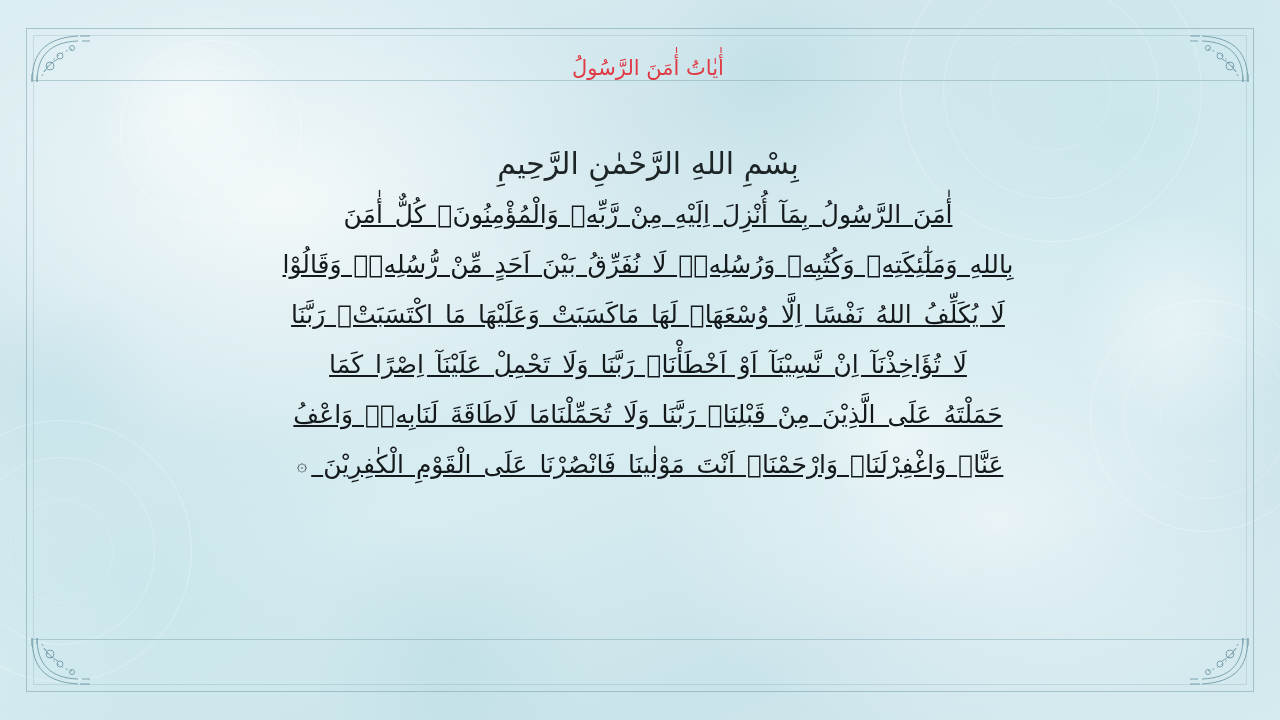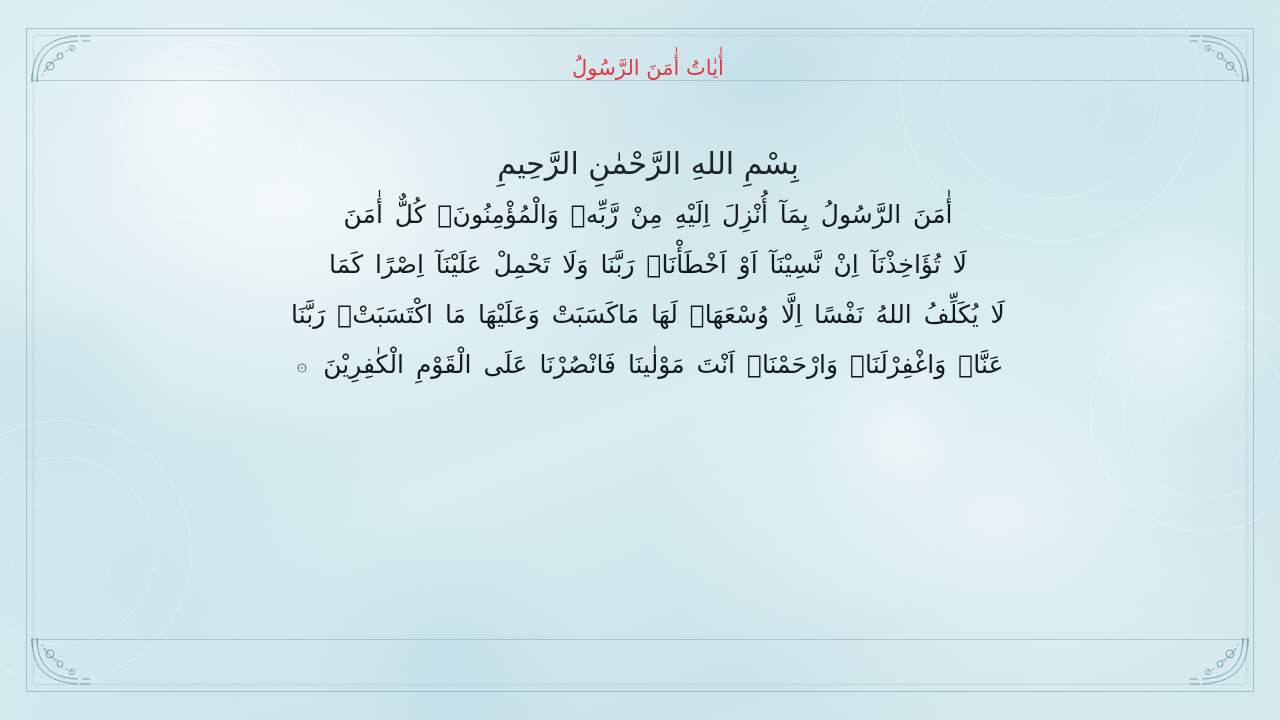--- a/index.html
+++ b/index.html
@@ -152,20 +152,21 @@
     font-size: 25px;
     line-height: 2.0;
     color: #14191b;
     text-align: center;
     word-spacing: 4px;
   }
 
   .ayah-line {
     display: block;
     white-space: nowrap;
+    text-decoration: underline;
   }
 
   .ayah-mark {
     display: inline-block;
     color: #2a3336;
     font-size: 18px;
     transform: translateY(-2px);
     margin: 0 4px;
   }
 </style>
@@ -241,22 +242,24 @@
   </div>
 
   <div class="content">
 
     <div class="title">أٰيٰاتُ أٰمَنَ الرَّسُولُ</div>
 
     <div class="basmala">بِسْمِ اللهِ الرَّحْمٰنِ الرَّحِيمِ</div>
 
     <div class="ayat">
       <span class="ayah-line">أٰمَنَ الرَّسُولُ بِمَآ أُنْزِلَ اِلَيْهِ مِنْ رَّبِّهٖ وَالْمُؤْمِنُونَۚ كُلٌّ أٰمَنَ</span>
+      <span class="ayah-line">بِاللهِ وَمَلٰٓئِكَتِهٖ وَكُتُبِهٖ وَرُسُلِهٖۗ لَا نُفَرِّقُ بَيْنَ اَحَدٍ مِّنْ رُّسُلِهٖۚ وَقَالُوْا</span>
+      <span class="ayah-line">لَا يُكَلِّفُ اللهُ نَفْسًا اِلَّا وُسْعَهَاۗ لَهَا مَاكَسَبَتْ وَعَلَيْهَا مَا اكْتَسَبَتْۗ رَبَّنَا</span>
       <span class="ayah-line">لَا تُؤَاخِذْنَآ اِنْ نَّسِيْنَآ اَوْ اَخْطَأْنَاۚ رَبَّنَا وَلَا تَحْمِلْ عَلَيْنَآ اِصْرًا كَمَا</span>
-      <span class="ayah-line">لَا يُكَلِّفُ اللهُ نَفْسًا اِلَّا وُسْعَهَاۗ لَهَا مَاكَسَبَتْ وَعَلَيْهَا مَا اكْتَسَبَتْۗ رَبَّنَا</span>
+      <span class="ayah-line">حَمَلْتَهُ عَلَى الَّذِيْنَ مِنْ قَبْلِنَاۚ رَبَّنَا وَلَا تُحَمِّلْنَامَا لَاطَاقَةَ لَنَابِهٖۚ وَاعْفُ</span>
       <span class="ayah-line">
         <span>عَنَّاۗ وَاغْفِرْلَنَاۗ وَارْحَمْنَاۗ اَنْتَ مَوْلٰينَا فَانْصُرْنَا عَلَى الْقَوْمِ الْكٰفِرِيْنَ</span>
         <span class="ayah-mark">۞</span>
       </span>
     </div>
 
   </div>
 </div>
 
 </body></html>

